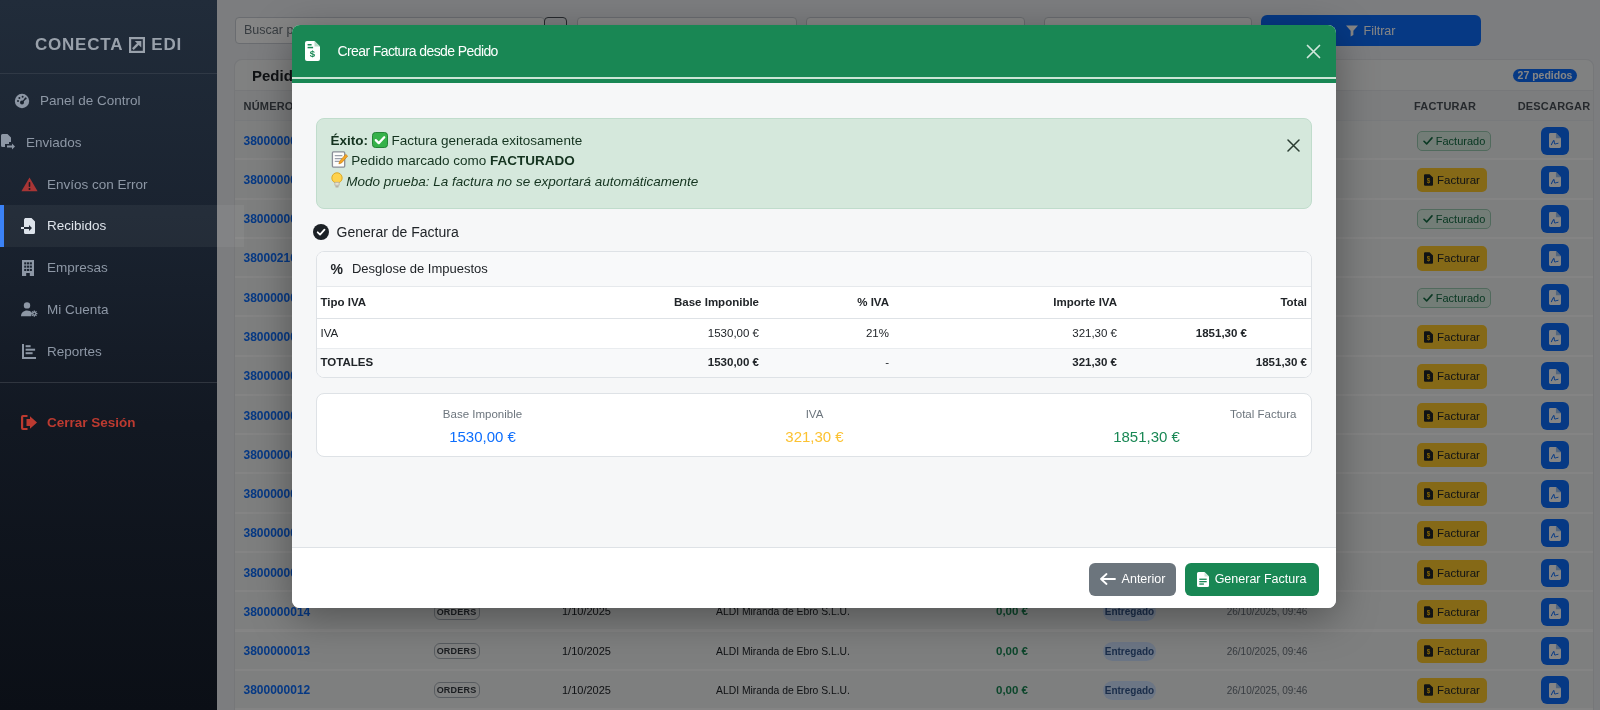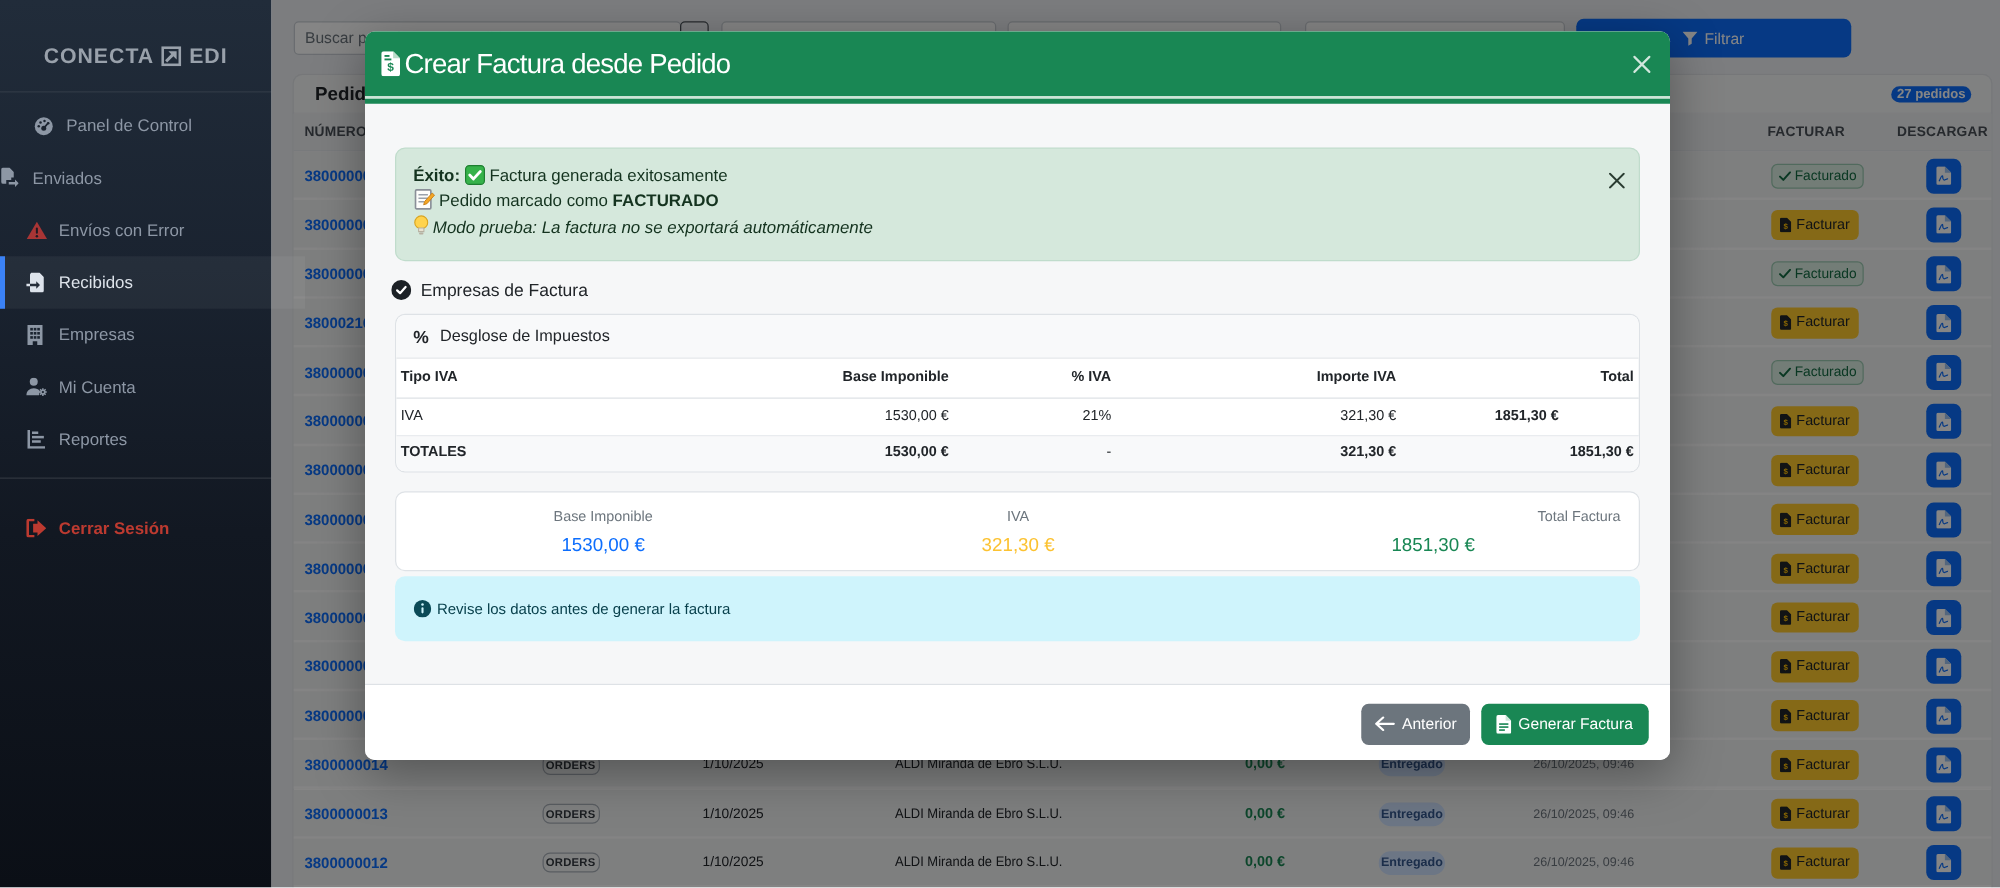--- a/index.html
+++ b/index.html
@@ -313,21 +313,21 @@
       <path d="M2.5 12.8c1-2.4 2.2-5 2.8-4.9.7.1-.3 3.4 1.3 3.9 1 .3 2.4-1.3 3.6-.9" fill="none" stroke="#0d6efd" stroke-width="1.1"></path>
     </svg>
   </div>
 <div class="a" style="left:217px;top:0;width:1383px;height:710px;background:rgba(0,0,0,0.48);z-index:50"></div>
 <div class="a" style="left:0;top:0;width:217px;height:710px;background:linear-gradient(180deg,#212c3a 0%,#1a2330 30%,#121822 60%,#0b0f16 100%);z-index:60"></div>
 <div class="a flex" style="left:0;top:16px;width:217px;height:58px;border-bottom:1px solid rgba(255,255,255,0.08);justify-content:center;color:#99a1ab;font-size:17px;font-weight:bold;letter-spacing:0.8px;z-index:61">CONECTA<svg width="16" height="16" viewBox="0 0 19 19" style="margin:0 6px">
       <rect x="1.3" y="1.3" width="16.4" height="16.4" fill="none" stroke="#99a1ab" stroke-width="2.6"></rect>
       <path d="M4.6 14.4 12 7" stroke="#99a1ab" stroke-width="2.8"></path>
       <path d="M6.8 4.8h7.8v7.8z" fill="#99a1ab"></path>
     </svg>EDI</div>
-<div class="a flex" style="left:0;top:79.5px;width:217px;height:42px;padding-left:27px;z-index:61">
+<div class="a flex" style="left:0;top:79.5px;width:217px;height:42px;padding-left:14px;z-index:61">
     <span style="width:17px;display:inline-flex">
       <svg width="16" height="16" viewBox="0 0 16 16">
         <circle cx="8" cy="8" r="7.2" fill="#8d97a5"></circle>
         <circle cx="8" cy="9.6" r="2" fill="#1b2430"></circle>
         <rect x="7.3" y="3.4" width="1.4" height="6" rx=".7" fill="#1b2430" transform="rotate(40 8 9.6)"></rect>
         <circle cx="4" cy="8" r="1" fill="#1b2430"></circle>
         <circle cx="5.4" cy="4.9" r="1" fill="#1b2430"></circle>
         <circle cx="8.6" cy="3.8" r="1" fill="#1b2430"></circle>
         <circle cx="11.6" cy="5.6" r="1" fill="#1b2430"></circle>
       </svg>
@@ -423,21 +423,21 @@
 <div class="flex" style="height:52px;background:#198754;padding-left:13px">
       <span style="display:inline-flex">
         <svg width="15" height="20" viewBox="0 0 15 20">
           <path d="M0 2a2 2 0 0 1 2-2h7.5L15 5.5V18a2 2 0 0 1-2 2H2a2 2 0 0 1-2-2z" fill="#fff"></path>
           <path d="M9.5 0 15 5.5H9.5z" fill="#b9dcc9"></path>
           <rect x="2.6" y="3" width="4" height="1.5" fill="#198754"></rect>
           <rect x="2.6" y="5.8" width="5.5" height="1.5" fill="#198754"></rect>
           <text x="7.5" y="15.6" font-family="Liberation Sans" font-size="9.5" font-weight="bold" fill="#198754" text-anchor="middle">$</text>
         </svg>
       </span>
-      <span style="margin-left:4px;color:#fff;font-size:22px;letter-spacing:-0.6px">Crear Factura desde Pedido</span>
+      <span style="margin-left:18px;color:#fff;font-size:14px;letter-spacing:-0.6px">Crear Factura desde Pedido</span>
     </div>
 <div style="height:1.5px;background:#cbe5d6"></div>
 <div style="height:4px;background:#198754"></div>
 <div class="a" style="right:15px;top:19px"><svg width="15" height="15" viewBox="0 0 15 15">
         <path d="M1.5 1.5 13.5 13.5 M13.5 1.5 1.5 13.5" stroke="rgba(255,255,255,0.8)" stroke-width="1.7" stroke-linecap="round"></path>
       </svg></div>
 <div class="a" style="left:24px;top:93px;width:996px;height:90.5px;background:#d5e8dc;border:1px solid #c0dccc;border-radius:8px;padding:11.5px 14px;font-size:13.5px;color:#14331f;line-height:20.8px">
 <div><b>Éxito:</b> <svg width="16" height="16" viewBox="0 0 17 17" style="vertical-align:-3px">
           <rect x="0.5" y="0.5" width="16" height="16" rx="3.2" fill="#36b24a" stroke="#1d7e30"></rect>
           <path d="M4 8.6 7.2 11.8 13 5.6" fill="none" stroke="#fff" stroke-width="2.4" stroke-linecap="round" stroke-linejoin="round"></path>
@@ -460,21 +460,21 @@
 <div class="a" style="left:995px;top:113px"><svg width="13" height="13" viewBox="0 0 13 13">
         <path d="M1 1 12 12 M12 1 1 12" stroke="#2a3c31" stroke-width="1.5" stroke-linecap="round"></path>
       </svg></div>
 <div class="a flex" style="left:21px;top:198.5px;height:17px">
       <span style="display:inline-flex">
         <svg width="16" height="16" viewBox="0 0 17 17">
           <circle cx="8.5" cy="8.5" r="8.5" fill="#1c2126"></circle>
           <path d="M5 8.8 7.5 11.2 12.2 6" fill="none" stroke="#fff" stroke-width="1.9" stroke-linecap="round" stroke-linejoin="round"></path>
         </svg>
       </span>
-      <span style="margin-left:8px;font-size:14px;color:#212529">Empresas de Factura</span>
+      <span style="margin-left:8px;font-size:14px;color:#212529">Generar de Factura</span>
     </div>
 <div class="a" style="left:24px;top:226px;width:996px;height:127px;background:#fff;border:1px solid #dee2e6;border-radius:8px;overflow:hidden">
 <div class="flex" style="height:34.5px;background:#f8f9fa;border-bottom:1px solid #e6e9ec;padding-left:14px">
         <span style="font-size:14px;font-weight:bold;color:#212529">%</span>
         <span style="margin-left:9px;font-size:13px;color:#212529">Desglose de Impuestos</span>
       </div>
 <div class="a" style="left:4px;top:44px;font-size:11.5px;font-weight:bold;color:#212529">Tipo IVA</div>
 <div class="a" style="left:292.5px;top:44px;width:150px;text-align:right;font-size:11.5px;font-weight:bold;color:#212529">Base Imponible</div>
 <div class="a" style="left:422.5px;top:44px;width:150px;text-align:right;font-size:11.5px;font-weight:bold;color:#212529">% IVA</div>
 <div class="a" style="left:650.5px;top:44px;width:150px;text-align:right;font-size:11.5px;font-weight:bold;color:#212529">Importe IVA</div>
@@ -493,30 +493,20 @@
 <div class="a" style="left:840.5px;top:104px;width:150px;text-align:right;font-size:11.5px;font-weight:bold;color:#212529">1851,30 €</div>
 </div>
 <div class="a" style="left:24px;top:368px;width:996px;height:64px;background:#fff;border:1px solid #dee2e6;border-radius:8px">
 <div class="a" style="left:16px;top:13.5px;width:300px;text-align:center;font-size:11.5px;color:#6c757d">Base Imponible</div>
 <div class="a" style="left:16px;top:34px;width:300px;text-align:center;font-size:15px;color:#0d6efd">1530,00 €</div>
 <div class="a" style="left:348px;top:13.5px;width:300px;text-align:center;font-size:11.5px;color:#6c757d">IVA</div>
 <div class="a" style="left:348px;top:34px;width:300px;text-align:center;font-size:15px;color:#fcc231">321,30 €</div>
 <div class="a" style="left:680px;top:13.5px;width:300px;text-align:right;font-size:11.5px;color:#6c757d">Total Factura</div>
 <div class="a" style="left:680px;top:34px;width:300px;text-align:center;font-size:15px;color:#198754">1851,30 €</div>
 </div>
-<div class="a flex" style="left:24px;top:436px;width:996px;height:52px;background:#cff4fc;border-radius:8px;padding-left:15px">
-      <span style="display:inline-flex">
-        <svg width="14" height="14" viewBox="0 0 15 15">
-          <circle cx="7.5" cy="7.5" r="7.5" fill="#0b4a57"></circle>
-          <rect x="6.6" y="6.3" width="1.8" height="5.2" rx="0.9" fill="#cff4fc"></rect>
-          <circle cx="7.5" cy="3.9" r="1.1" fill="#cff4fc"></circle>
-        </svg>
-      </span>
-      <span style="margin-left:5px;font-size:12px;color:#09414d">Revise los datos antes de generar la factura</span>
-    </div>
 <div class="a" style="left:0;top:522px;width:1044px;height:61px;background:#fff;border-top:1px solid #dee2e6"></div>
 <div class="a flex" style="left:797.5px;top:537.7px;width:87px;height:33.6px;background:#6c757d;border-radius:6px;justify-content:center;color:#fff;font-size:12.5px"><svg width="16" height="12" viewBox="0 0 16 12" style="margin-right:6px">
         <path d="M1 6h14 M6.5 1 1 6l5.5 5" fill="none" stroke="#fff" stroke-width="1.8" stroke-linecap="round" stroke-linejoin="round"></path>
       </svg>Anterior</div>
 <div class="a flex" style="left:893px;top:537.7px;width:134px;height:33.6px;background:#198754;border-radius:6px;justify-content:center;color:#fff;font-size:12.5px"><svg width="12" height="15" viewBox="0 0 12 15" style="margin-right:6px">
         <path d="M0 1.5A1.5 1.5 0 0 1 1.5 0h6L12 4.5v9a1.5 1.5 0 0 1-1.5 1.5h-9A1.5 1.5 0 0 1 0 13.5z" fill="#fff"></path>
         <path d="M7.5 0 12 4.5H7.5z" fill="#cde7da"></path>
         <g fill="#198754">
           <rect x="2.3" y="6.6" width="7.4" height="1.3"></rect>
           <rect x="2.3" y="9" width="7.4" height="1.3"></rect>

